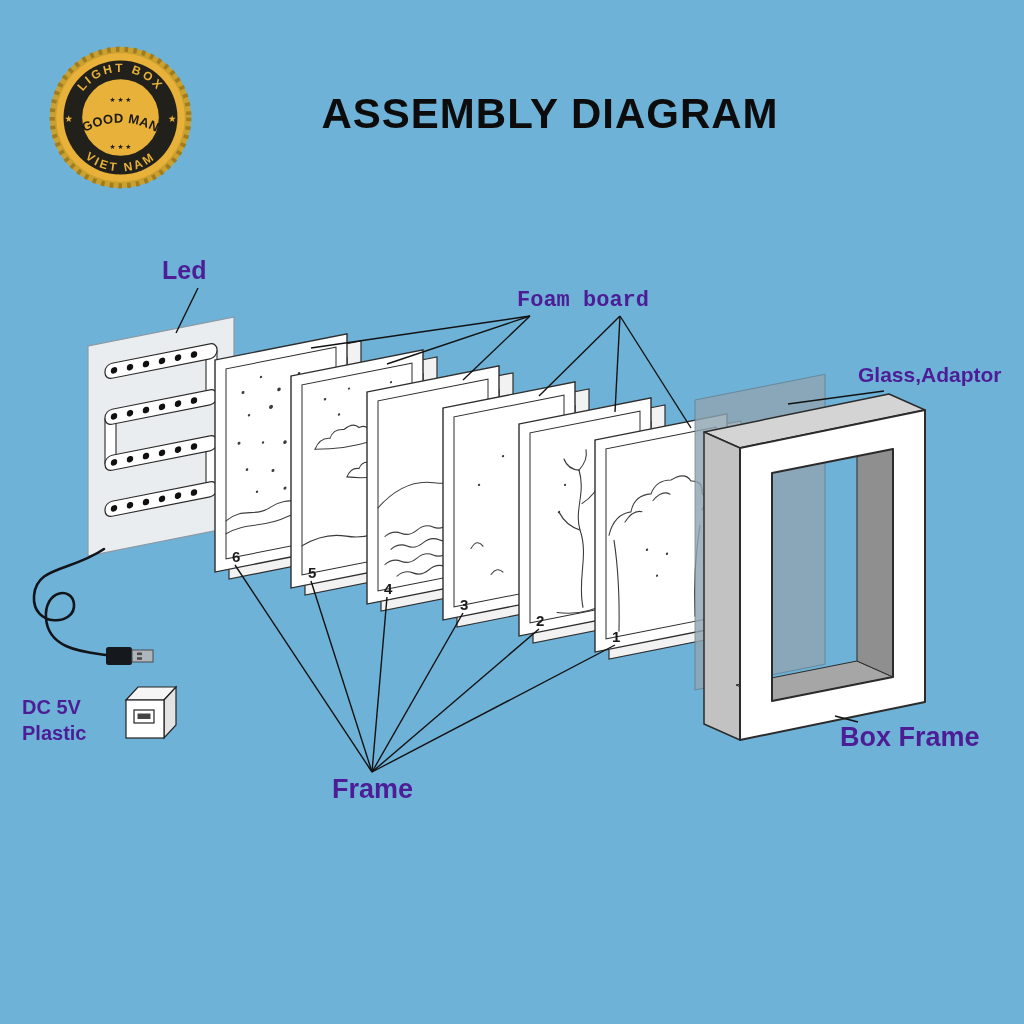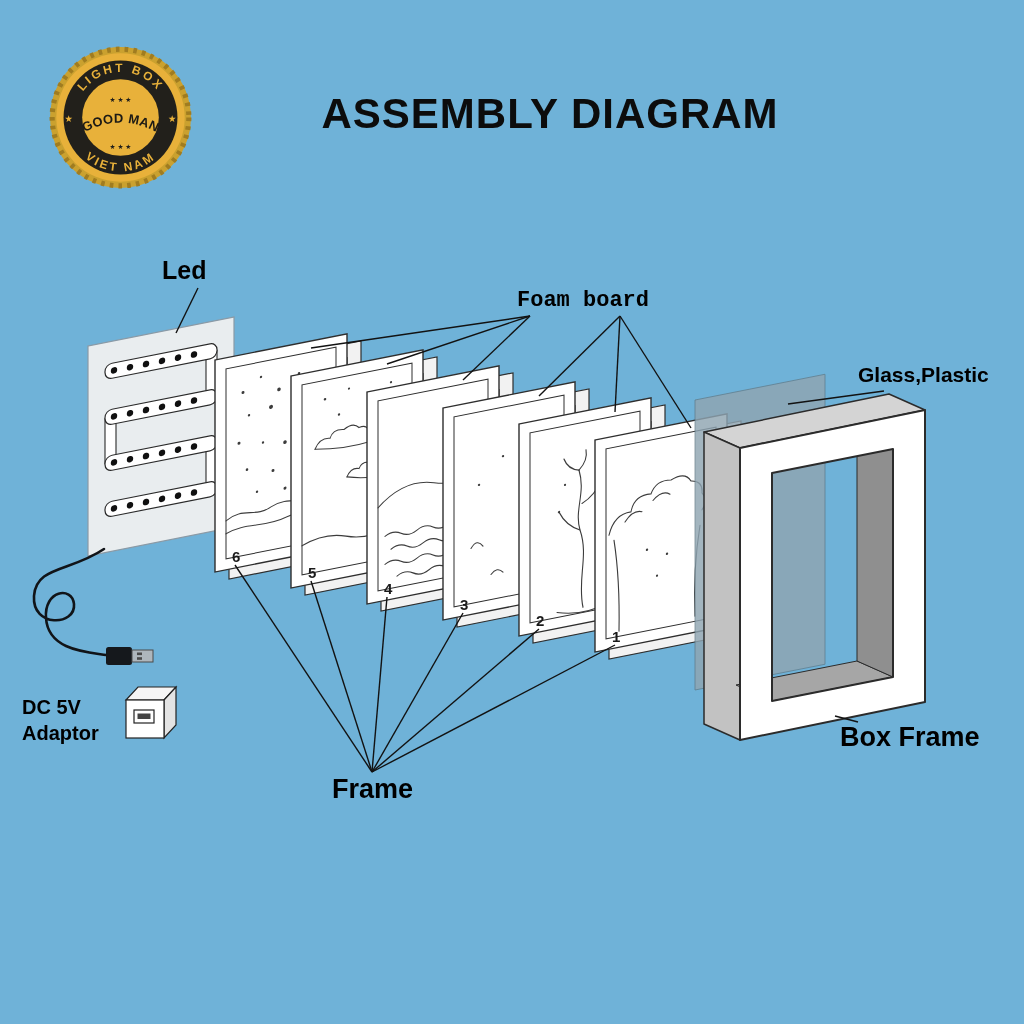--- a/index.html
+++ b/index.html
@@ -5,21 +5,21 @@
   html,body{margin:0;padding:0;}
   body{
     width:1024px;height:1024px;position:relative;overflow:hidden;
     background:#6FB2D8;
     font-family:"Liberation Sans",sans-serif;
   }
   #title{
     position:absolute;top:90px;left:0;width:100%;text-align:center;
     font-size:42px;font-weight:700;letter-spacing:1px;color:#0c0c0c;margin-left:38px;
   }
-  .label{position:absolute;color:#000000;font-weight:700;white-space:nowrap;}
+  .label{position:absolute;color:#4c1d95;font-weight:700;white-space:nowrap;}
   #led-label{left:162px;top:256px;font-size:25px;}
   #foam-label{left:517px;top:288px;font-size:22px;font-family:Liberation Mono, monospace;}
   #glass-label{left:858px;top:363px;font-size:21px;}
   #boxframe-label{left:840px;top:722px;font-size:27px;}
   #paper-label{left:332px;top:774px;font-size:27px;}
   #adaptor-label{left:22px;top:694px;font-size:20px;text-align:left;width:100px;line-height:1.3;}
   #diagram{position:absolute;left:0;top:0;}
   #logo{position:absolute;left:48px;top:45px;}
 </style>
 </head>
@@ -47,26 +47,26 @@
   <text x="70" y="55" font-size="6.5" fill="#22201B" text-anchor="middle">★ ★ ★</text>
   <text x="70" y="100" font-size="6.5" fill="#22201B" text-anchor="middle">★ ★ ★</text>
   <text font-size="12.5" font-weight="800" letter-spacing="0.3" fill="#1C1A15">
     <textPath href="#arcName" startOffset="50%" text-anchor="middle">GOOD MAN</textPath>
   </text>
 </svg>
 
 <div id="title">ASSEMBLY DIAGRAM</div>
 <div id="led-label" class="label">Led</div>
 <div id="foam-label" class="label">Foam board</div>
-<div id="glass-label" class="label">Glass,Plastic</div>
+<div id="glass-label" class="label">Glass,Adaptor</div>
 <div id="boxframe-label" class="label">Box Frame</div>
 <div id="paper-label" class="label">Frame</div>
 <div id="adaptor-label" class="label">
   <div>DC 5V</div>
-  <div>Adaptor</div>
+  <div>Plastic</div>
 </div>
 
 <svg id="diagram" width="1024" height="1024" viewBox="0 0 1024 1024">
 
   <g id="led-panel" transform="translate(88,346) skewY(-11.2)">
     <rect width="146" height="210" fill="#E9EDEF" stroke="#8A9AA6" stroke-width="1.2"></rect>
     <g fill="#ffffff" stroke="#2A2A2A" stroke-width="1.1">
       <rect x="118" y="30" width="11" height="45"></rect>
       <rect x="17" y="76" width="11" height="45"></rect>
       <rect x="118" y="122" width="11" height="45"></rect>

